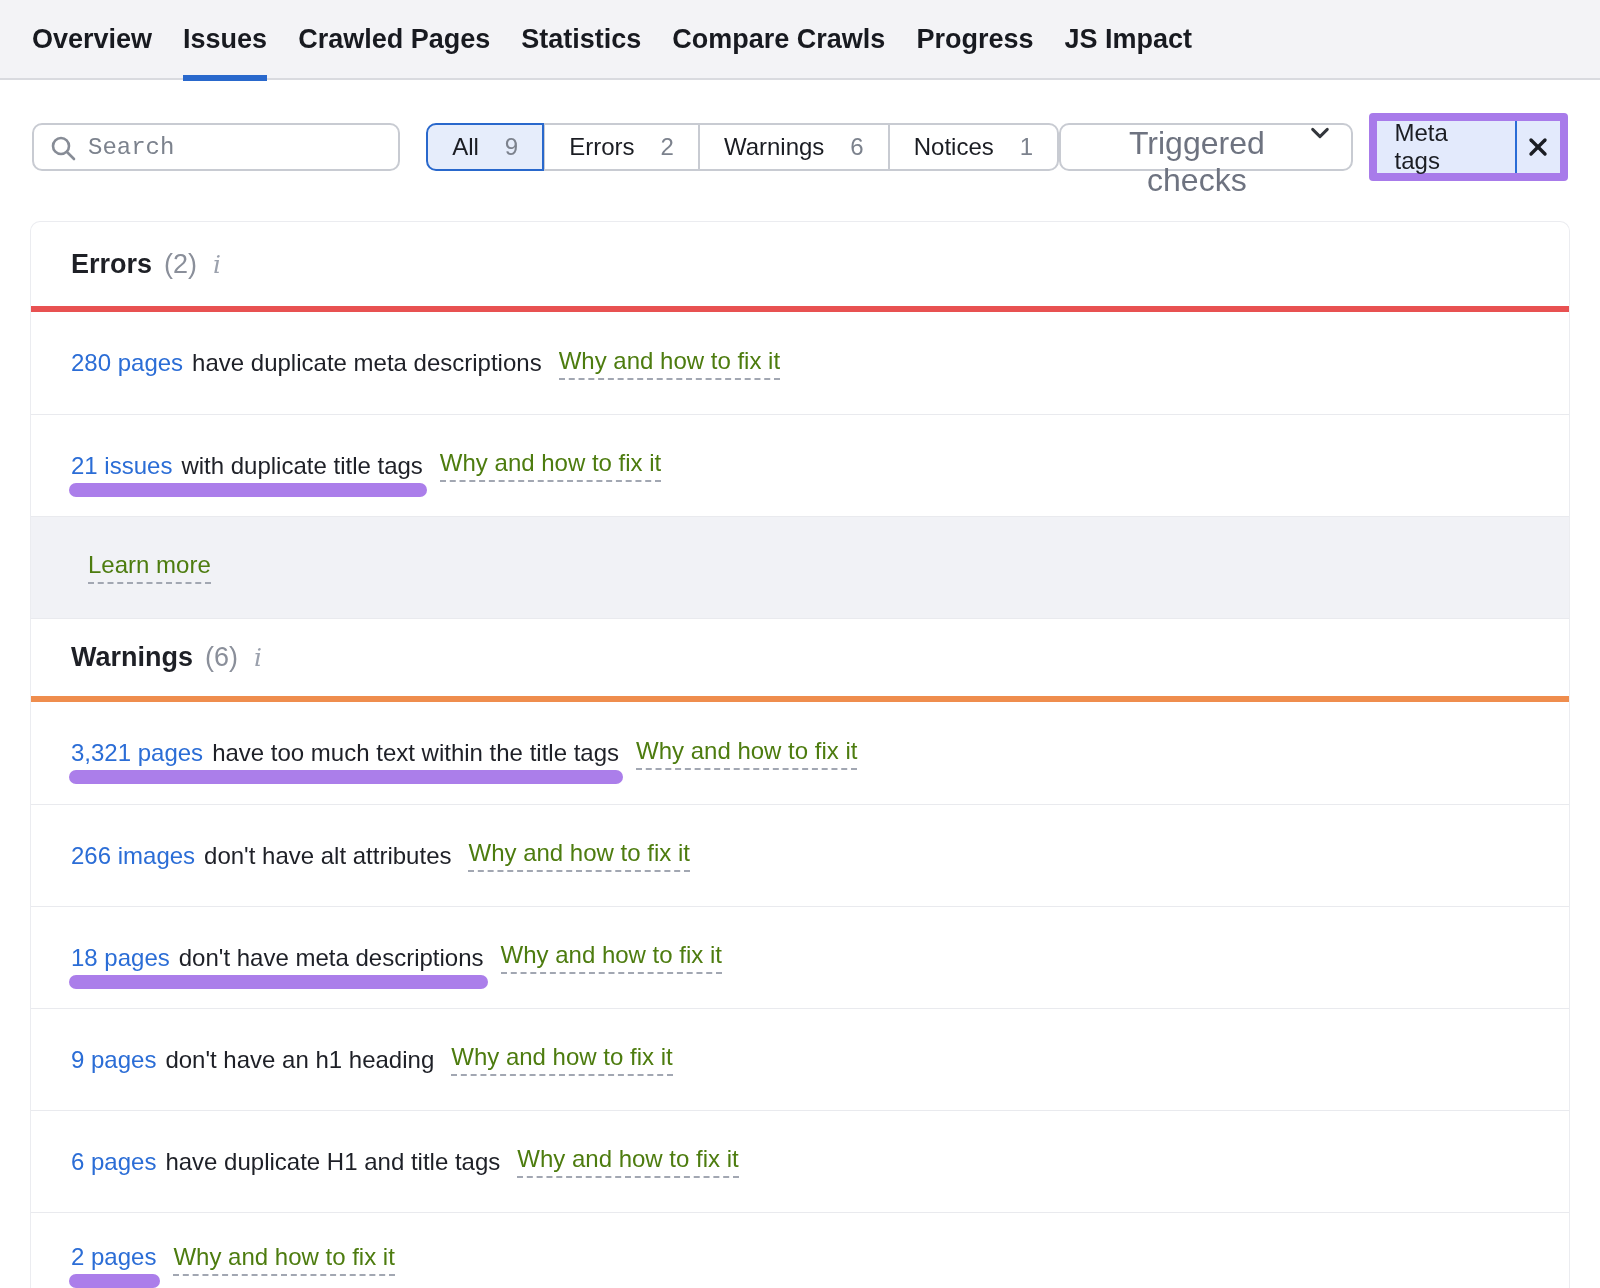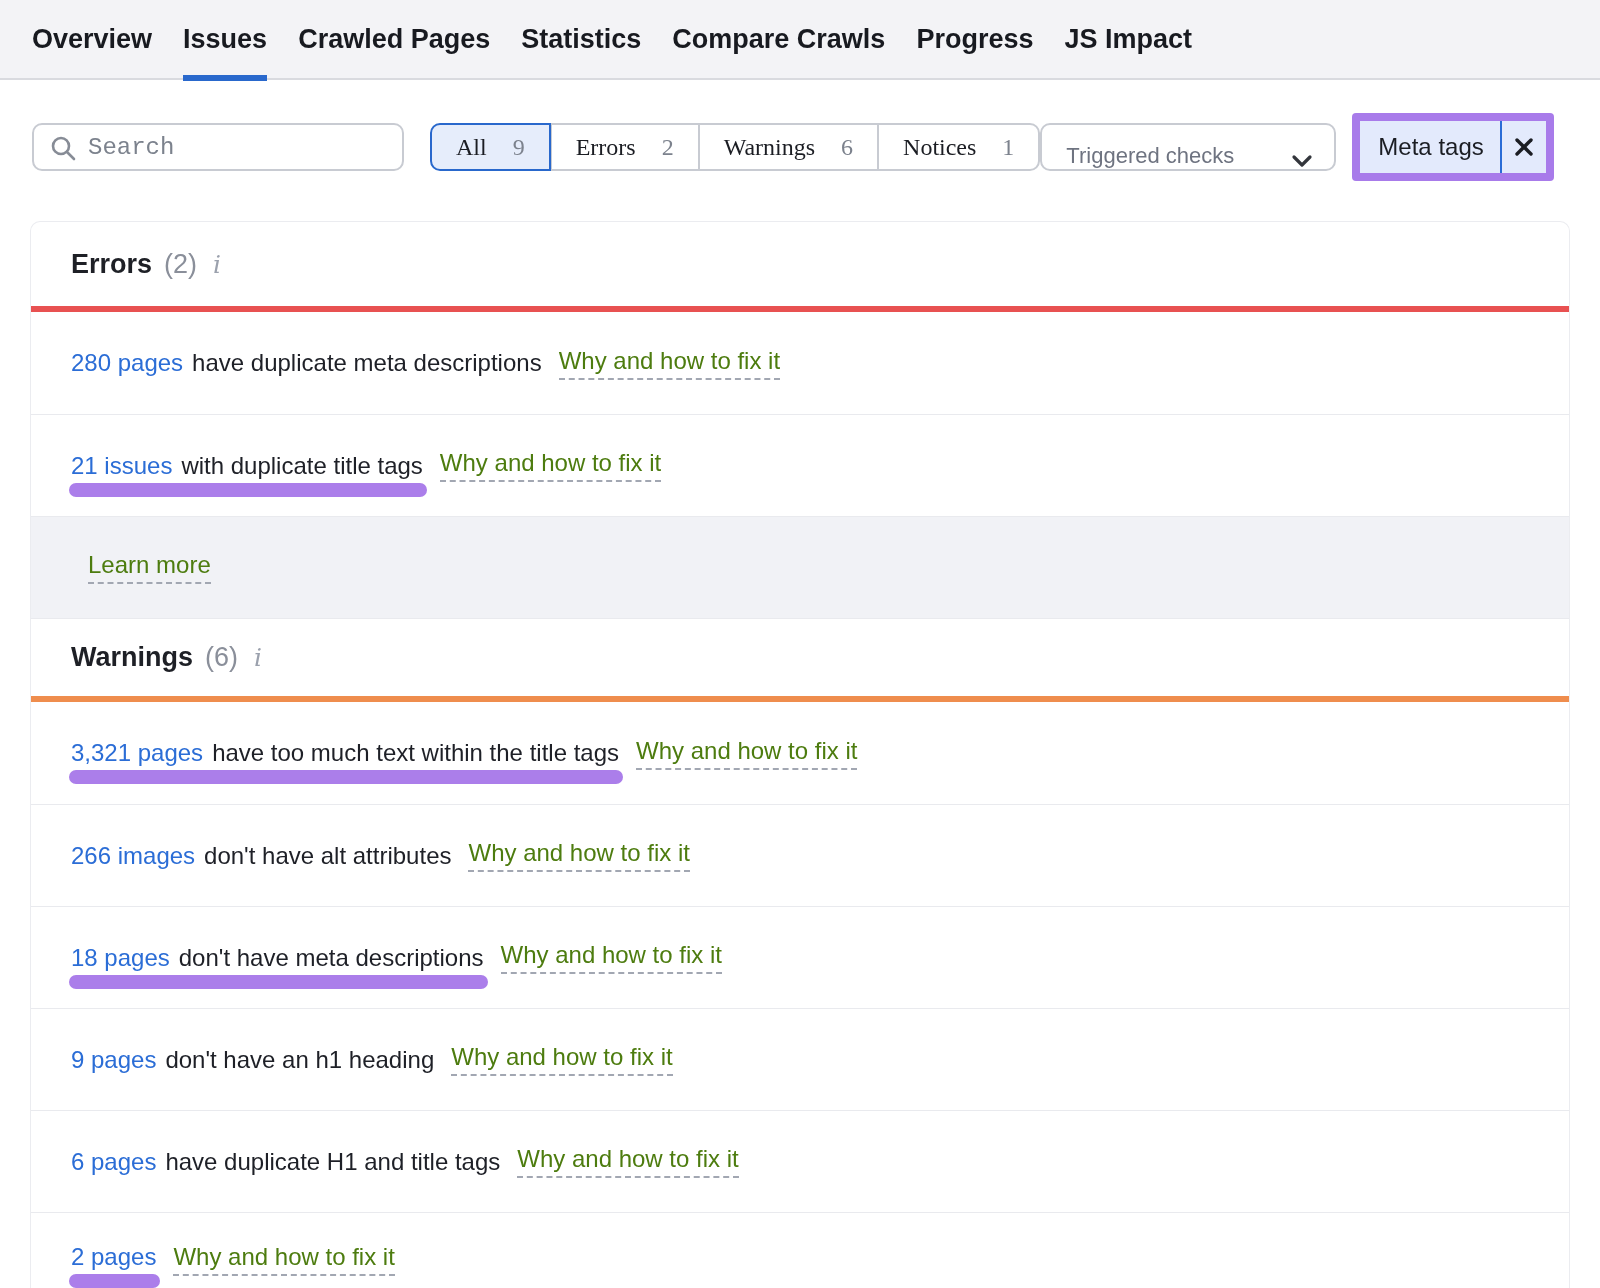--- a/index.html
+++ b/index.html
@@ -18,29 +18,29 @@
   
   .toolbar { display:flex; align-items:center; padding:0 32px; margin-top:33px; }
   .search { position:relative; width:372px; height:48px; }
   .search input { width:100%; height:100%; border:2px solid #c8cbd2; border-radius:10px;
     padding:0 14px 0 54px; font-size:24px; font-family:Liberation Mono, monospace; color:#1e2027; background:#fff; outline:none; }
   .search input::placeholder { color:#7c828d; }
   .search svg { position:absolute; left:18px; top:12px; }
 
   .segs { display:flex; margin-left:26px; height:48px; }
   .seg { display:flex; align-items:center; gap:26px; padding:0 24px; background:#fff;
-    border:2px solid #c8cbd2; border-left-width:1px; border-right-width:1px; font-family:Liberation Serif, serif;
+    border:2px solid #c8cbd2; border-left-width:1px; border-right-width:1px; font-family:Liberation Sans, sans-serif;
     font-size:24px; color:#1b1d23; cursor:pointer; }
   .seg:first-child { border-radius:10px 0 0 10px; border-left-width:2px; }
   .seg:last-child { border-radius:0 10px 10px 0; border-right-width:2px; }
   .seg .seg-count { color:#7c828d; }
   .seg.active { background:#e6edfb; border:2px solid #2968cc; }
 
   .dropdown { height:48px; width:296px; border:2px solid #c8cbd2; border-radius:10px;
-    background:#fff; display:flex; align-items:flex-end; padding:0 20px 0 24px; font-size:22px;
+    background:#fff; display:flex; align-items:flex-start; padding:0 20px 0 24px; font-size:32px;
     color:#6e7380; cursor:pointer; font-family:inherit; }
   .dropdown svg { margin-left:auto; }
 
   .chip-annot { margin-left:16px; background:#a87bea; padding:8px; border-radius:4px; }
   .chip { height:52px; background:#e3eafc; display:flex; align-items:stretch; }
   .chip-label { display:flex; align-items:center; padding:0 16px 0 18px; font-size:24px; color:#1b1d23; }
   .chip-divider { width:2px; background:#2a6cd6; }
   .chip-close { width:44px; display:flex; align-items:center; justify-content:center;
     background:transparent; border:none; cursor:pointer; }
 

